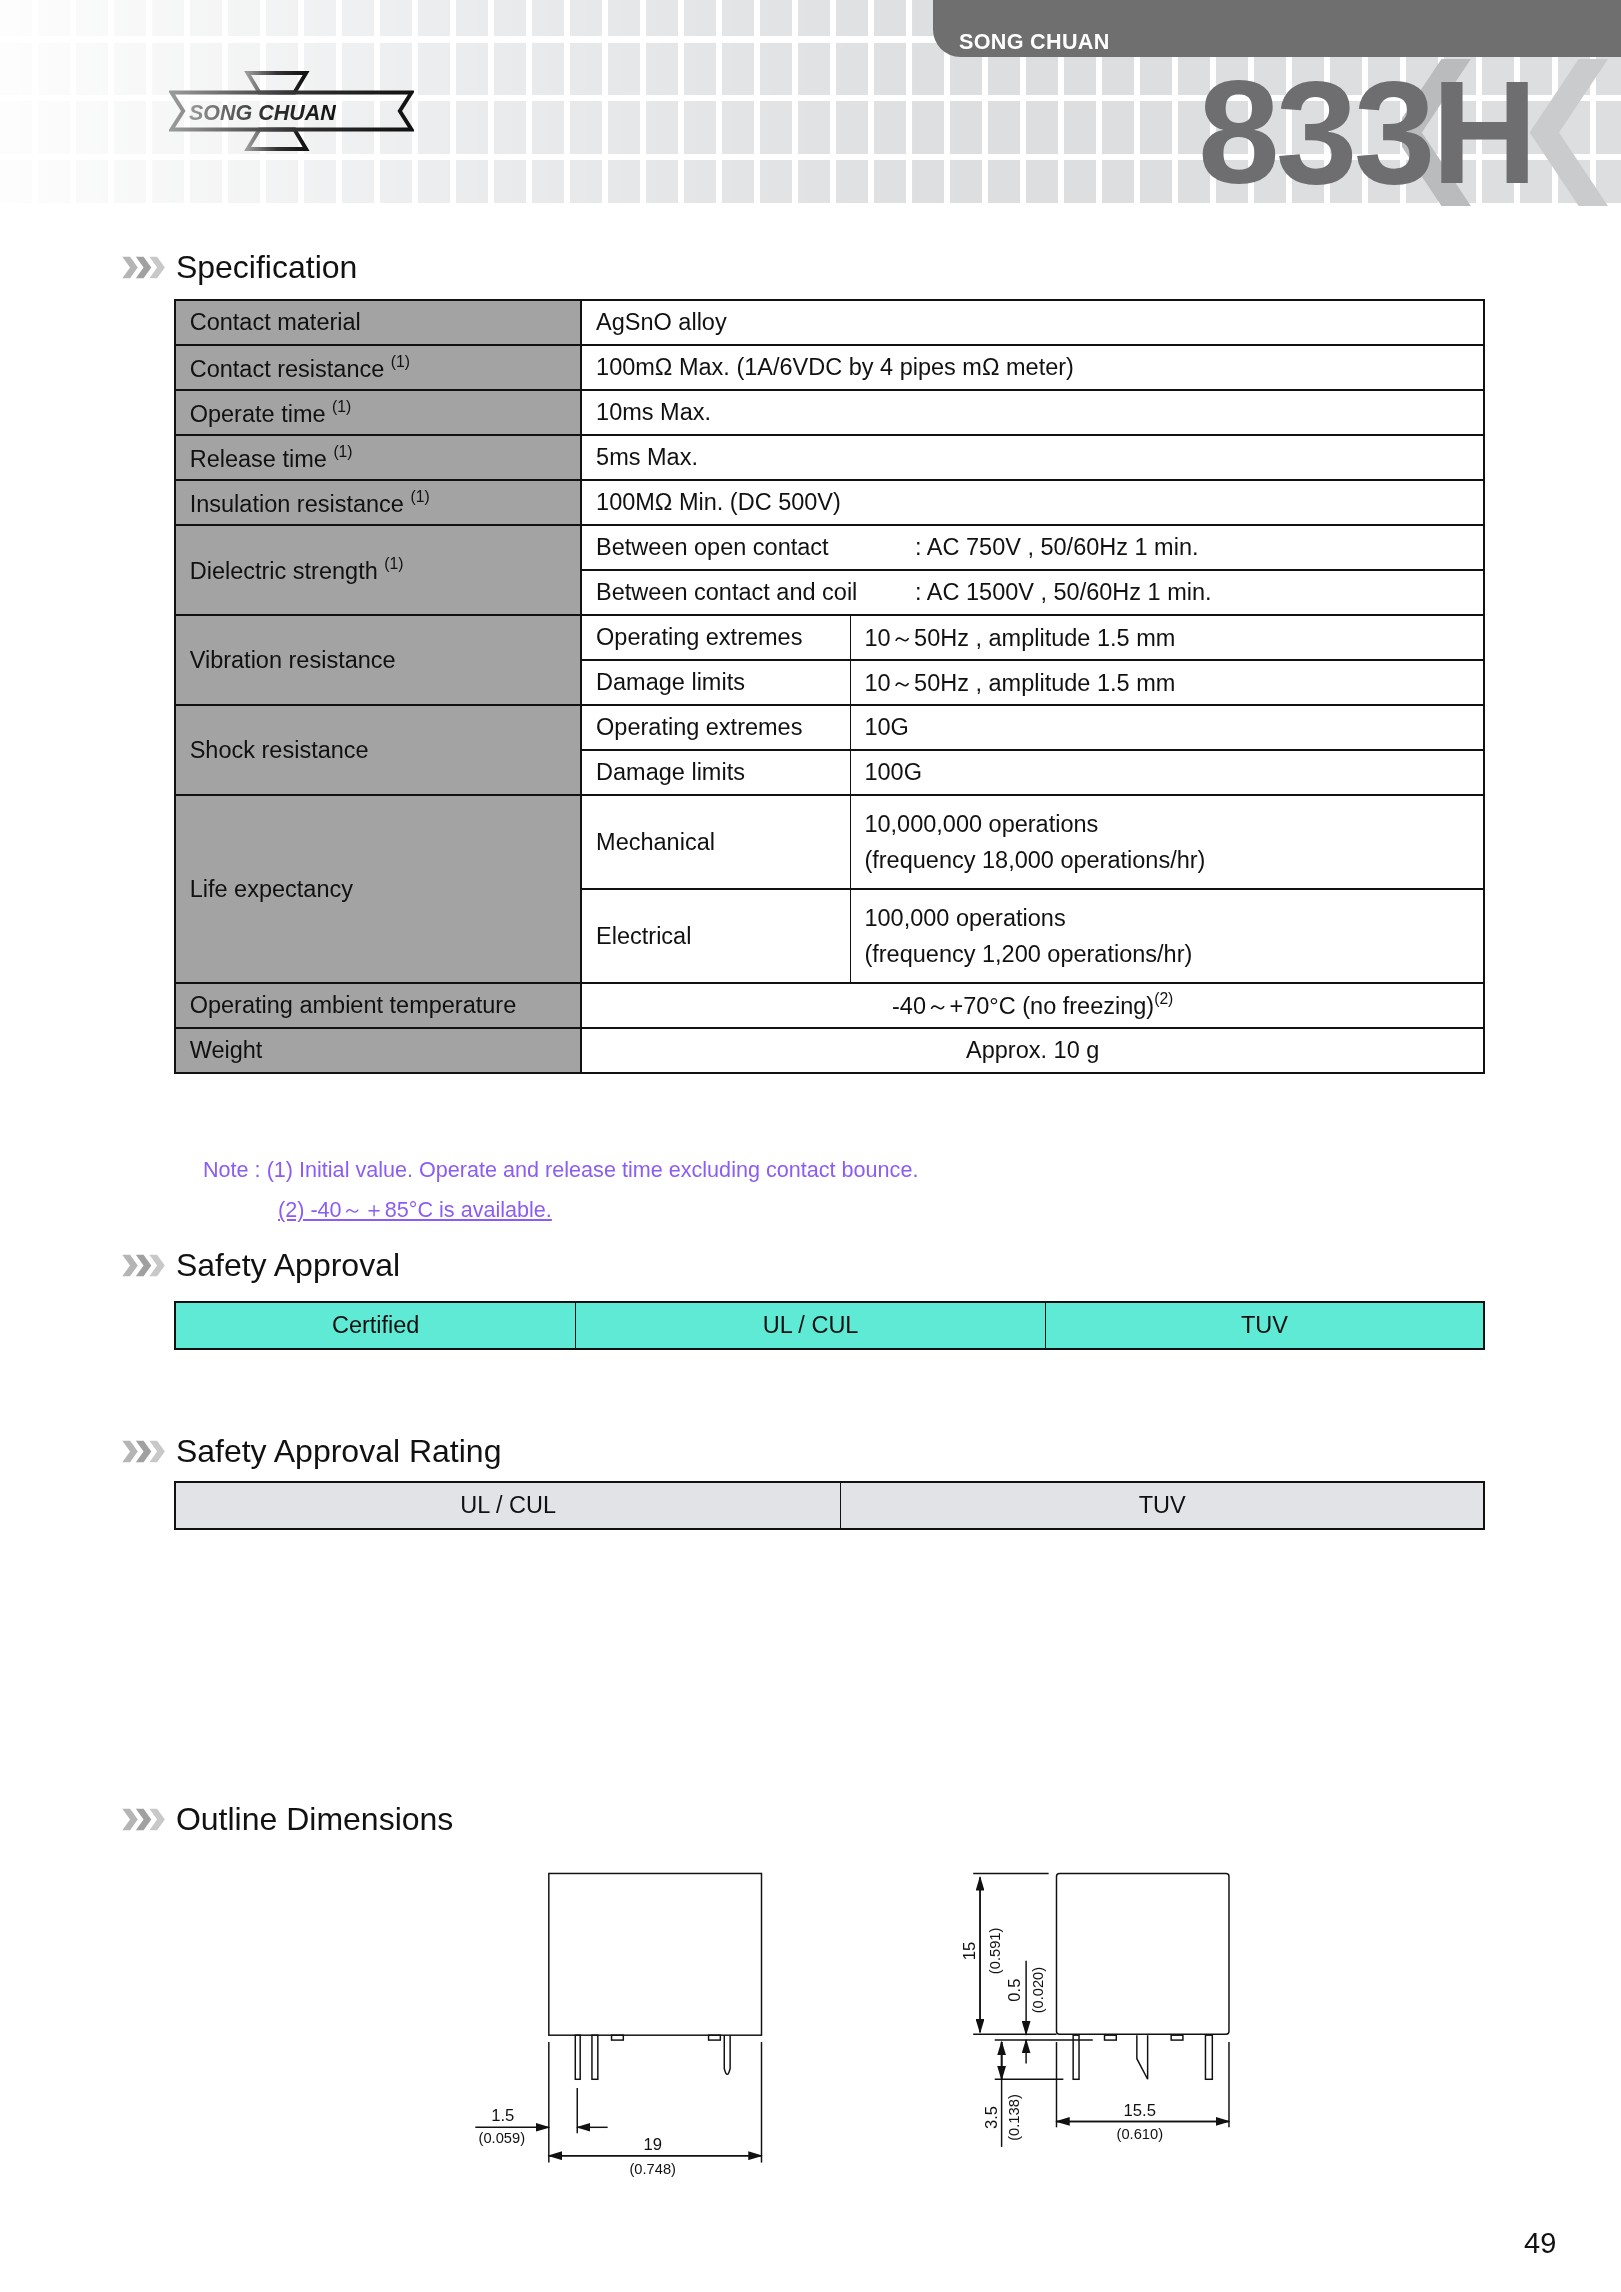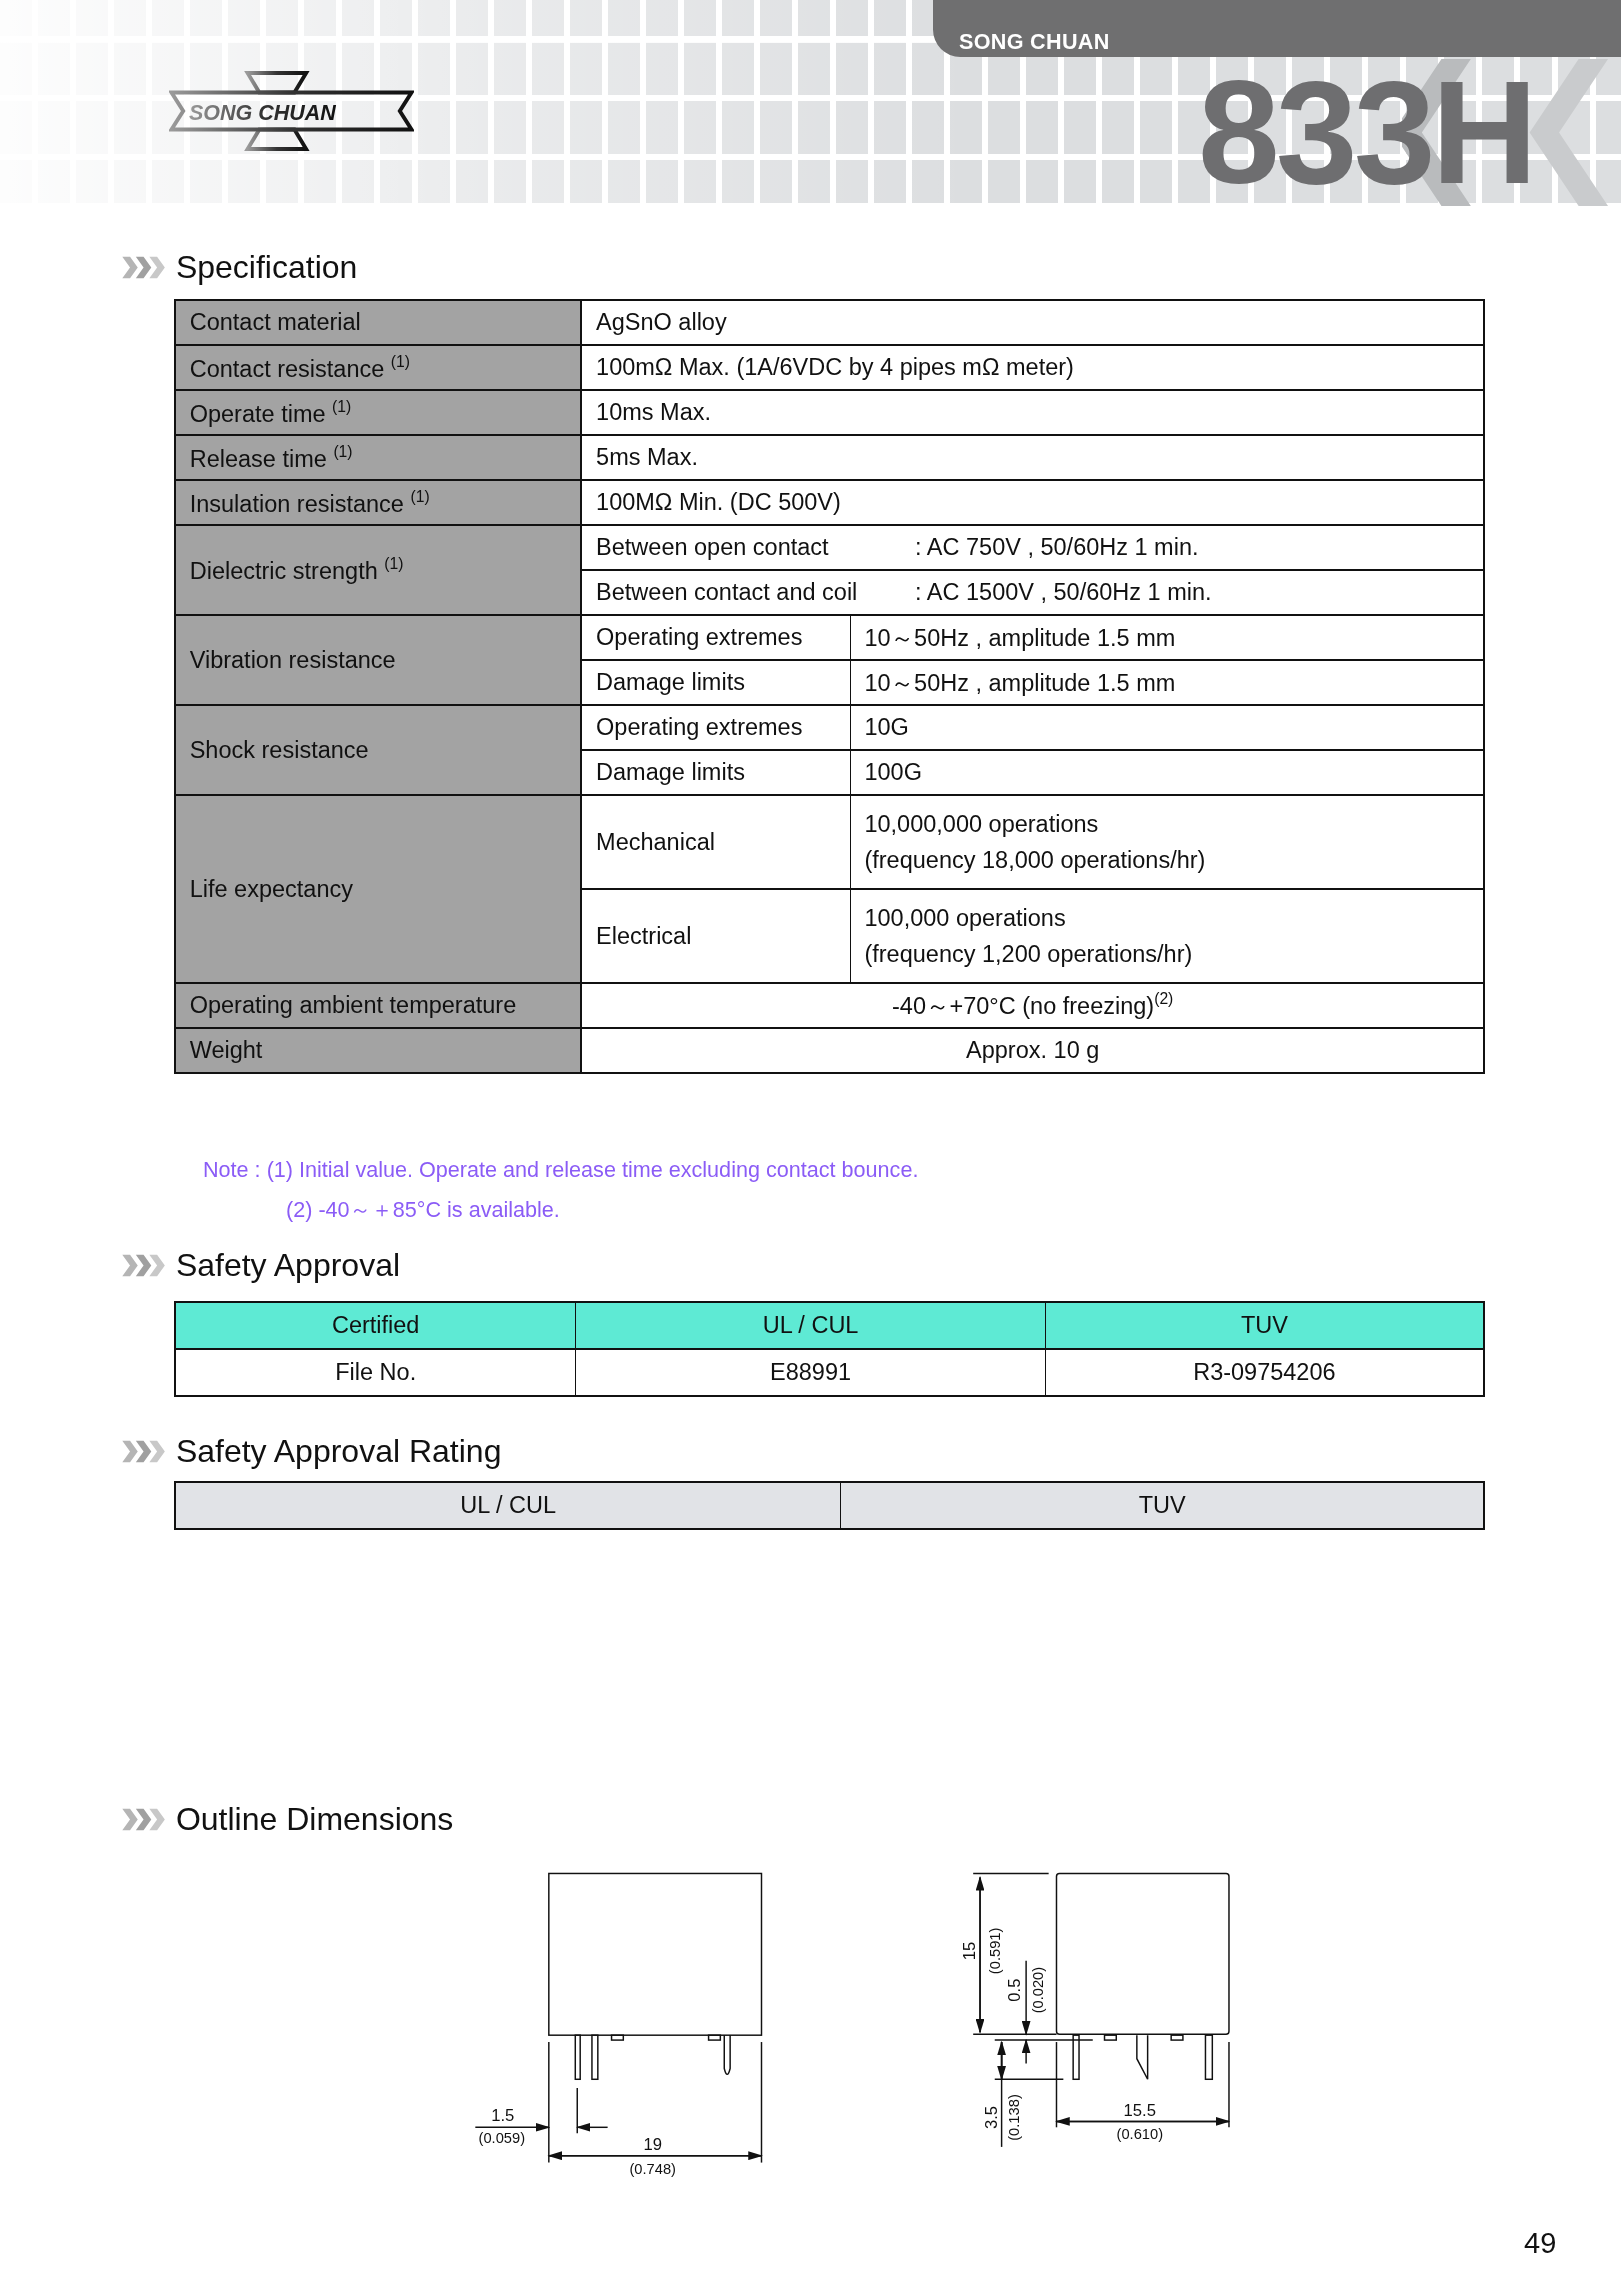--- a/index.html
+++ b/index.html
@@ -151,41 +151,36 @@
     <td colspan="2" class="center"><span>-40～+70°C (no freezing)</span><sup>(2)</sup></td>
   </tr>
   <tr>
     <td class="lbl">Weight</td>
     <td colspan="2" class="center">Approx. 10 g</td>
   </tr>
 </tbody>
   </table>
 
 <div class="note" style="top:1157px;"><span>Note :</span> <span>(1) Initial value. Operate and release time excluding contact bounce.</span></div>
-<div class="note" style="top:1195px; left:286px;">(2) -40～＋85°C is available.</div>
+<div class="note" style="top:1195px; left:278px;text-decoration:underline;">(2) -40～＋85°C is available.</div>
 
 <div class="sec-title" style="top:1247px;">
   <svg class="chev" viewBox="0 0 52 30">
     <polygon points="2,4 10,4 18,15 10,26 2,26 10,15" fill="#b5b5b5"></polygon>
     <polygon points="16,4 24,4 32,15 24,26 16,26 24,15" fill="#a0a0a0"></polygon>
     <polygon points="30,4 38,4 46,15 38,26 30,26 38,15" fill="#c8c8c8"></polygon>
   </svg>
   <span>Safety Approval</span>
 </div>
 <table class="approval">
   <tbody>
       <tr class="hdr">
     <td style="width:372px">Certified</td>
     <td style="width:441px">UL / CUL</td>
     <td>TUV</td>
-  </tr>
-  <tr>
-    <td>File No.</td>
-    <td>E88991</td>
-    <td>R3-09754206</td>
   </tr>
 </tbody>
   </table>
 
 <div class="sec-title" style="top:1433px;">
   <svg class="chev" viewBox="0 0 52 30">
     <polygon points="2,4 10,4 18,15 10,26 2,26 10,15" fill="#b5b5b5"></polygon>
     <polygon points="16,4 24,4 32,15 24,26 16,26 24,15" fill="#a0a0a0"></polygon>
     <polygon points="30,4 38,4 46,15 38,26 30,26 38,15" fill="#c8c8c8"></polygon>
   </svg>

